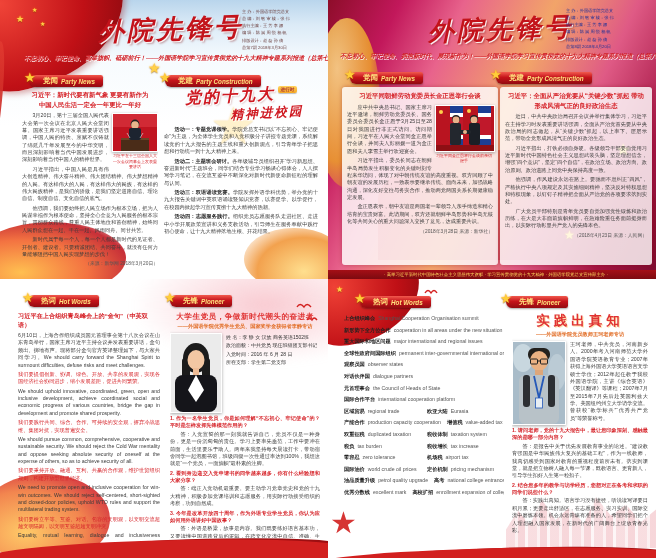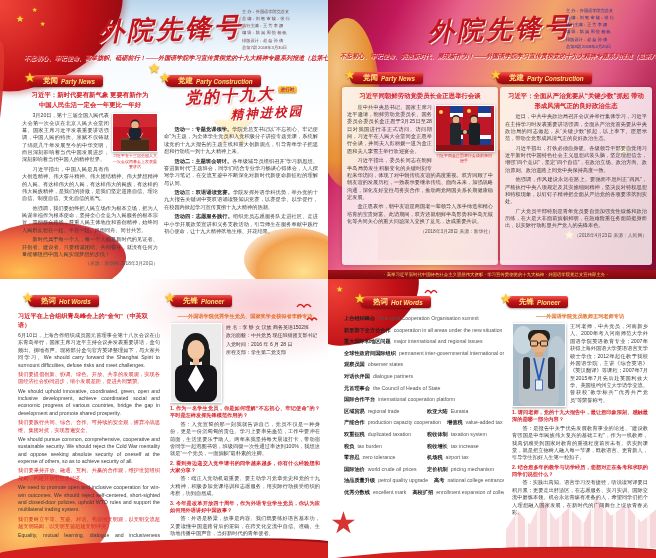--- a/index.html
+++ b/index.html
@@ -276,20 +276,21 @@
           <p>We need to promote open and inclusive cooperation for win-win outcomes. We should reject self-centered, short-sighted and closed-door policies, uphold WTO rules and support the multilateral trading system.</p>
 
           <p class="red">我们要树立平等、互鉴、对话、包容的文明观，以文明交流超越文明隔阂，以文明互鉴超越文明冲突。</p>
           <p>Equality, mutual learning, dialogue and inclusiveness between civilizations should be championed, so that exchanges will transcend estrangement and mutual learning will transcend clashes.</p>
 
         </div>
 
     </div>
 
     <div class="col" style="left:170px;top:33px;width:150px;height:226px;">
+      <div class="pio-head">大学生党员，争做新时代潮头的奋进者</div>
       <div class="pio-sub">——外国语学院优秀学生党员、国家奖学金获得者李静专访</div>
       <div class="prow">
         <figure class="ph-p">
           <svg width="50" height="78" viewBox="0 0 50 78">
             <rect width="50" height="78" fill="#ebebeb"></rect>
             <ellipse cx="25" cy="24" rx="13" ry="15" fill="#1b1b1b"></ellipse>
             <rect x="11" y="24" width="8" height="30" rx="3" fill="#1b1b1b"></rect>
             <rect x="31" y="24" width="8" height="30" rx="3" fill="#1b1b1b"></rect>
             <ellipse cx="25" cy="26" rx="8.5" ry="10" fill="#f3c7a3"></ellipse>
             <path d="M15 20 Q25 8 35 20 L35 16 Q25 6 15 16 Z" fill="#1b1b1b"></path>
@@ -399,20 +400,21 @@
           </div>
 
           <div class="gr g2">
             <div><span class="gzh">优秀分数线</span><span class="gen">excellent mark</span></div>
             <div><span class="gzh">高校扩招</span><span class="gen">enrollment expansion of colleges</span></div>
           </div>
         </div>
     </div>
 
     <div class="col" style="left:184px;top:33px;width:136px;height:232px;">
+      <div class="bigtitle">实践出真知</div>
       <div class="pio-sub">——外国语学院党员教师王珂老师专访</div>
       <div class="prow">
         <figure class="ph-p">
           <svg width="52" height="82" viewBox="0 0 52 82">
             <rect width="52" height="82" fill="#a9bcc9"></rect>
             <ellipse cx="10" cy="16" rx="10" ry="14" fill="#d6e2e8" opacity="0.7"></ellipse>
             <ellipse cx="44" cy="30" rx="9" ry="18" fill="#c3d2da" opacity="0.7"></ellipse>
             <rect x="15" y="6" width="22" height="13" rx="6" fill="#23201d"></rect>
             <ellipse cx="26" cy="19" rx="9" ry="10" fill="#eab183"></ellipse>
             <rect x="17.5" y="17" width="7" height="5" rx="1" fill="none" stroke="#222" stroke-width="1"></rect>

